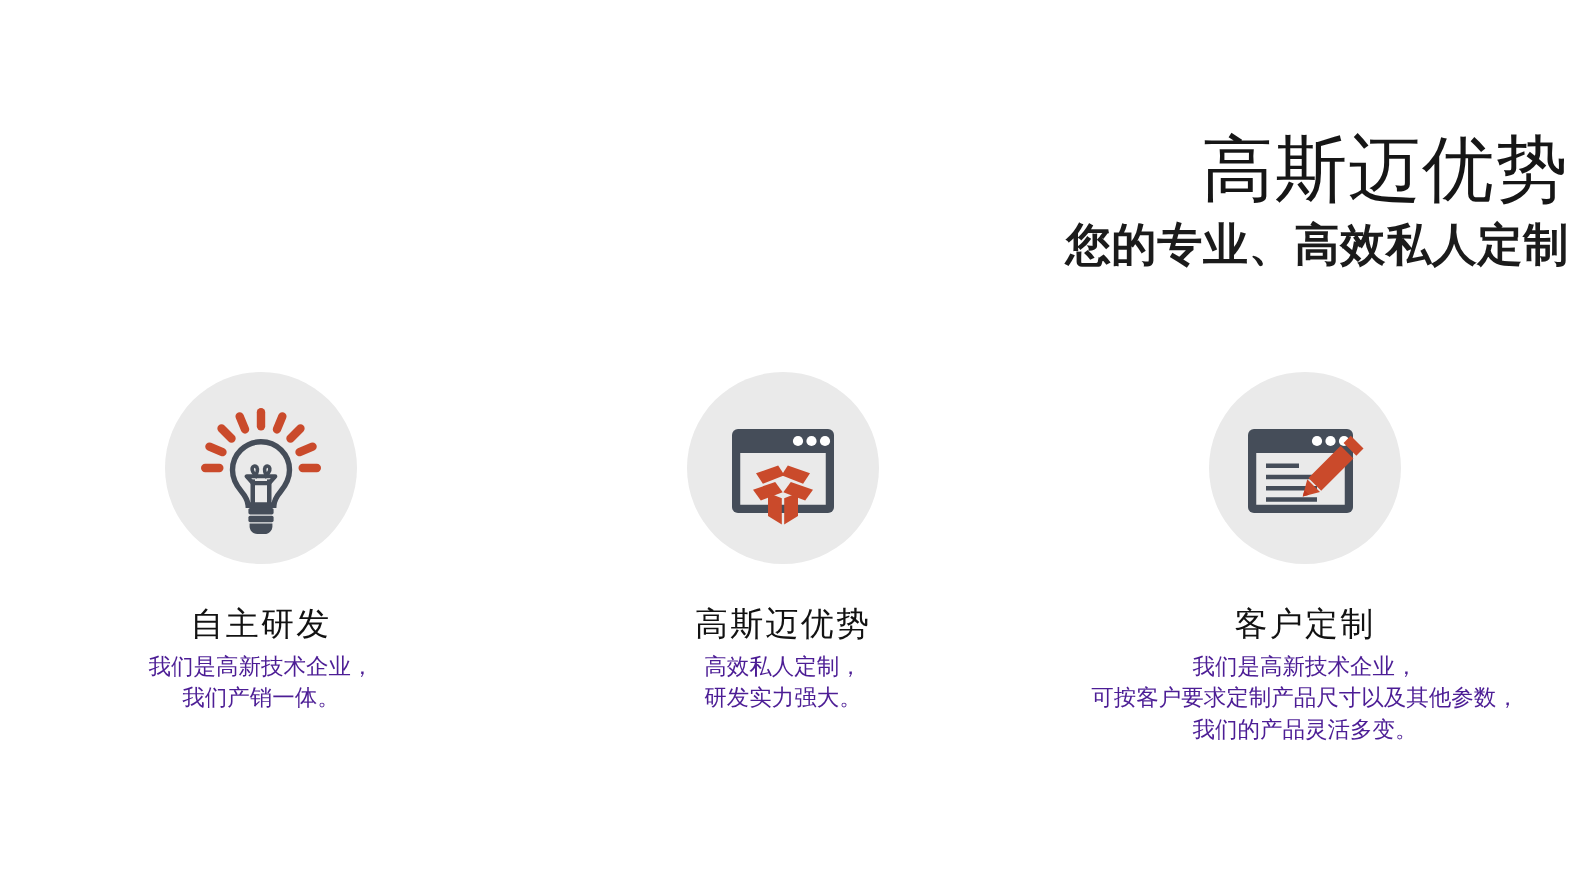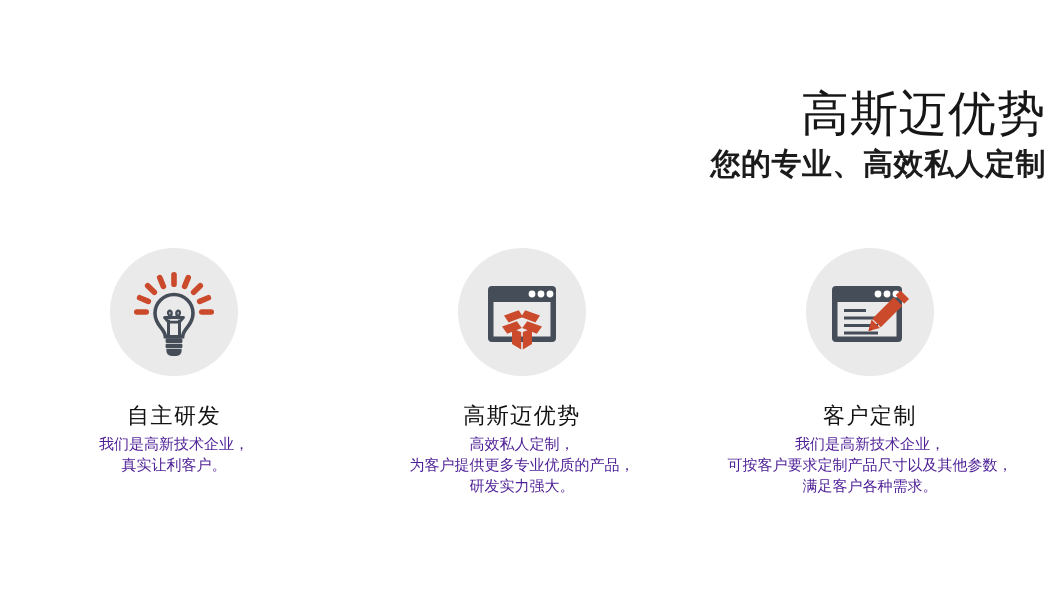--- a/index.html
+++ b/index.html
@@ -146,21 +146,21 @@
               <rect x="39.6" y="74.6" width="16.8" height="4.4" rx="1.2"></rect>
               <rect x="39.6" y="79.8" width="16.8" height="4.4" rx="1.2"></rect>
               <path d="M40.4 85h15.2v1.8c0 2.8-2.3 5.2-5.2 5.2h-4.8c-2.9 0-5.2-2.4-5.2-5.2z"></path>
             </g>
           </svg>
         </span>
       </div>
       <div class="feature-title">自主研发</div>
       <div class="feature-desc">
         <span class="line">我们是高新技术企业，</span>
-        <span class="line">真实让利客户。</span>
+        <span class="line">我们产销一体。</span>
       </div>
     </div>
 
     <div class="feature">
       <div class="icon-badge">
         <span>
           <svg width="96" height="96" viewBox="0 0 96 96" aria-hidden="true">
             <path d="M18 22h60a4 4 0 0 1 4 4v48a4 4 0 0 1-4 4H18a4 4 0 0 1-4-4V26a4 4 0 0 1 4-4z" fill="#454d59"></path>
             <rect x="19.5" y="38" width="57" height="34.5" fill="#eaeaea"></rect>
             <g fill="#ffffff">
@@ -175,21 +175,20 @@
               <path d="M68 62.5l-14.8-5.2-5 6.8 14.6 5.6z"></path>
               <path d="M38 64.5l9.2 3.6v17.5L38 80z"></path>
               <path d="M58 64.5l-9.2 3.6v17.5L58 80z"></path>
             </g>
           </svg>
         </span>
       </div>
       <div class="feature-title">高斯迈优势</div>
       <div class="feature-desc">
         <span class="line">高效私人定制，</span>
-        <span class="line">为客户提供更多专业优质的产品，</span>
         <span class="line">研发实力强大。</span>
       </div>
     </div>
 
     <div class="feature">
       <div class="icon-badge">
         <span>
           <svg width="96" height="96" viewBox="0 0 96 96" aria-hidden="true">
             <path d="M14 22h62a4 4 0 0 1 4 4v48a4 4 0 0 1-4 4H14a4 4 0 0 1-4-4V26a4 4 0 0 1 4-4z" fill="#454d59"></path>
             <rect x="15.5" y="38" width="59" height="34.5" fill="#eaeaea"></rect>
@@ -210,18 +209,18 @@
               <path d="M49.5 55.5l8.5 8.5-11.5 3z" fill="#ca4a2b"></path>
               <path d="M46.5 67l4.2-1.1-3.1-3.1z" fill="#c03a20"></path>
             </g>
           </svg>
         </span>
       </div>
       <div class="feature-title">客户定制</div>
       <div class="feature-desc">
         <span class="line">我们是高新技术企业，</span>
         <span class="line">可按客户要求定制产品尺寸以及其他参数，</span>
-        <span class="line">满足客户各种需求。</span>
+        <span class="line">我们的产品灵活多变。</span>
       </div>
     </div>
 
   </div>
 </div>
 
 </body></html>

